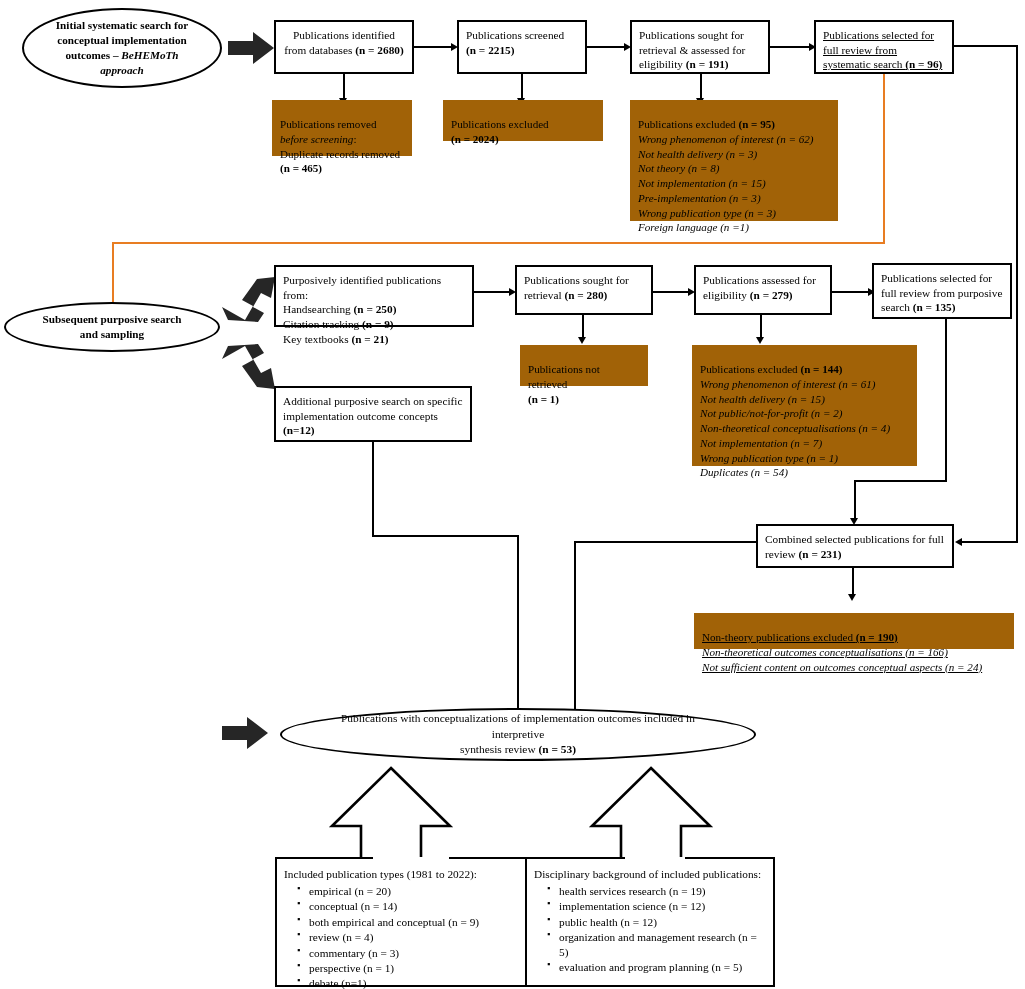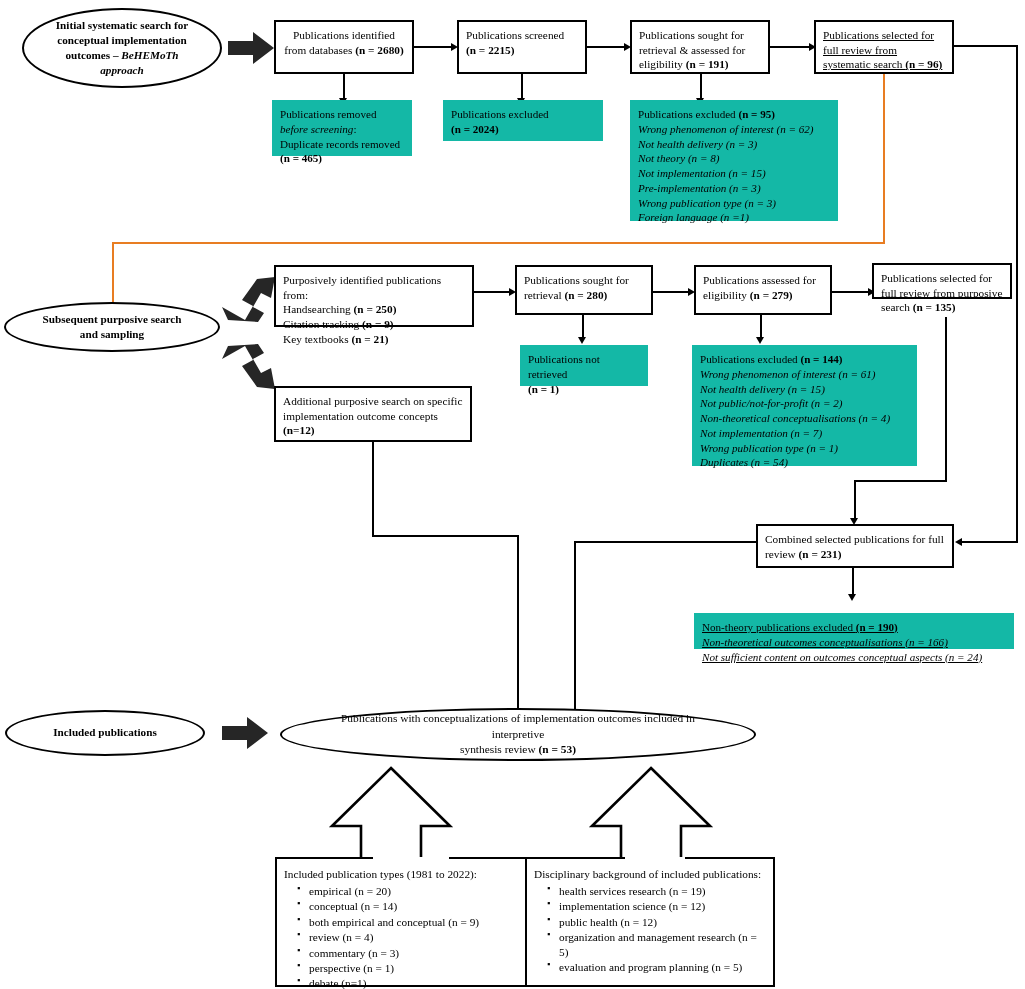--- a/index.html
+++ b/index.html
@@ -1,22 +1,22 @@
 <!DOCTYPE html>
 <html><head>
 <meta charset="utf-8">
 <title>PRISMA Flow Diagram</title>
 <style>
   html,body{margin:0;padding:0;background:#ffffff;}
   body{font-family:"Liberation Serif", serif; color:#000;}
   #stage{position:relative;width:1025px;height:989px;overflow:hidden;background:#fff;}
   .box{position:absolute;box-sizing:border-box;border:2px solid #000;background:#fff;
        padding:6px 7px;font-size:11.3px;line-height:1.30;}
-  .gbox{position:absolute;box-sizing:border-box;border:0;background:#14b8a6;
-        padding:7px 8px;font-size:11.1px;line-height:1.33;}
+  .gbox{position:absolute;box-sizing:border-box;border:0;background:#a16207;
+        padding:17px 8px;font-size:11.1px;line-height:1.33;}
   .oval{position:absolute;box-sizing:border-box;border:2.2px solid #000;background:#fff;
         border-radius:50%;display:flex;align-items:center;justify-content:center;
         text-align:center;font-size:11.2px;line-height:1.35;}
   .oval.bold{font-weight:bold;}
   .stad{position:absolute;box-sizing:border-box;border:2.2px solid #000;background:#fff;
         border-radius:50%/50%;display:flex;align-items:center;justify-content:center;
         text-align:center;font-size:11.4px;line-height:1.40;padding:0 40px;}
   b{font-weight:bold;}
   i{font-style:italic;}
   .ln{position:absolute;background:#000;}
@@ -155,21 +155,21 @@
   <div class="ln hl" style="left:653px;top:291px;width:35px;"></div>
   <div class="arw aright" style="left:688px;top:287.5px;"></div>
 
   <div class="box" style="left:694px;top:265px;width:138px;height:50px;">
     <span>Publications assessed for eligibility </span><b>(n = 279)</b>
   </div>
 
   <div class="ln hl" style="left:832px;top:291px;width:36px;"></div>
   <div class="arw aright" style="left:868px;top:287.5px;"></div>
 
-  <div class="box" style="left:872px;top:263px;width:140px;height:36px;">
+  <div class="box" style="left:872px;top:263px;width:140px;height:56px;">
     <span>Publications selected for full review from purposive search </span><b>(n = 135)</b>
   </div>
 
   <div class="ln vl" style="left:582px;top:315px;height:24px;"></div>
   <div class="arw adown" style="left:577.7px;top:337px;"></div>
 
   <div class="ln vl" style="left:760px;top:315px;height:24px;"></div>
   <div class="arw adown" style="left:755.7px;top:337px;"></div>
 
   <div class="gbox" style="left:520px;top:345px;width:128px;height:41px;">
@@ -212,23 +212,20 @@
 
   <div class="ln vl" style="left:852px;top:568px;height:28px;"></div>
   <div class="arw adown" style="left:847.7px;top:594px;"></div>
 
   <div class="gbox" style="left:694px;top:613px;width:320px;height:36px;text-decoration:underline;">
     <span>Non-theory publications excluded </span><b>(n = 190)</b><br>
     <i>Non-theoretical outcomes conceptualisations (n = 166)</i><br>
     <i>Not sufficient content on outcomes conceptual aspects (n = 24)</i>
   </div>
 
-  <div class="oval bold" style="left:5px;top:710px;width:200px;height:46px;">
-    <span>Included publications</span>
-  </div>
 
   <div class="fatarrow" style="left:222px;top:717px;">
     <svg width="46" height="32" viewBox="0 0 46 32">
         <polygon points="0,9 25,9 25,0 46,16 25,32 25,23 0,23" fill="#262626"></polygon>
       </svg>
   </div>
 
   <div class="stad" style="left:280px;top:708px;width:476px;height:53px;">
     <div>
       <span>Publications with conceptualizations of implementation outcomes included in interpretive</span><br>

